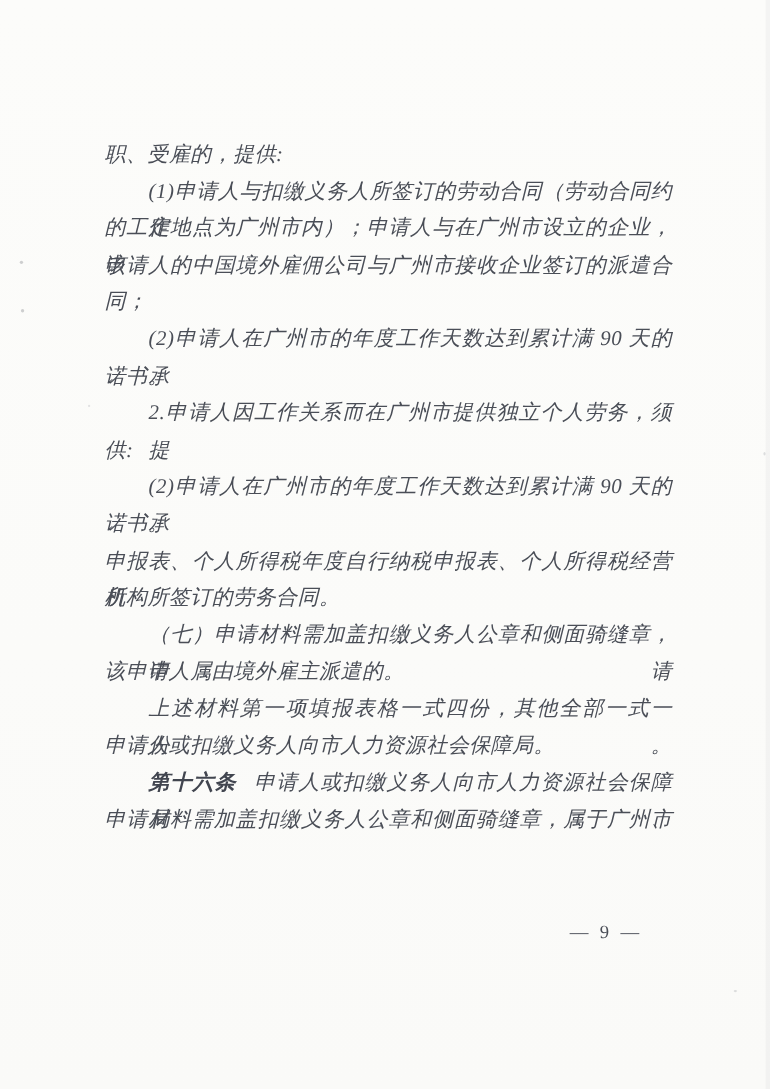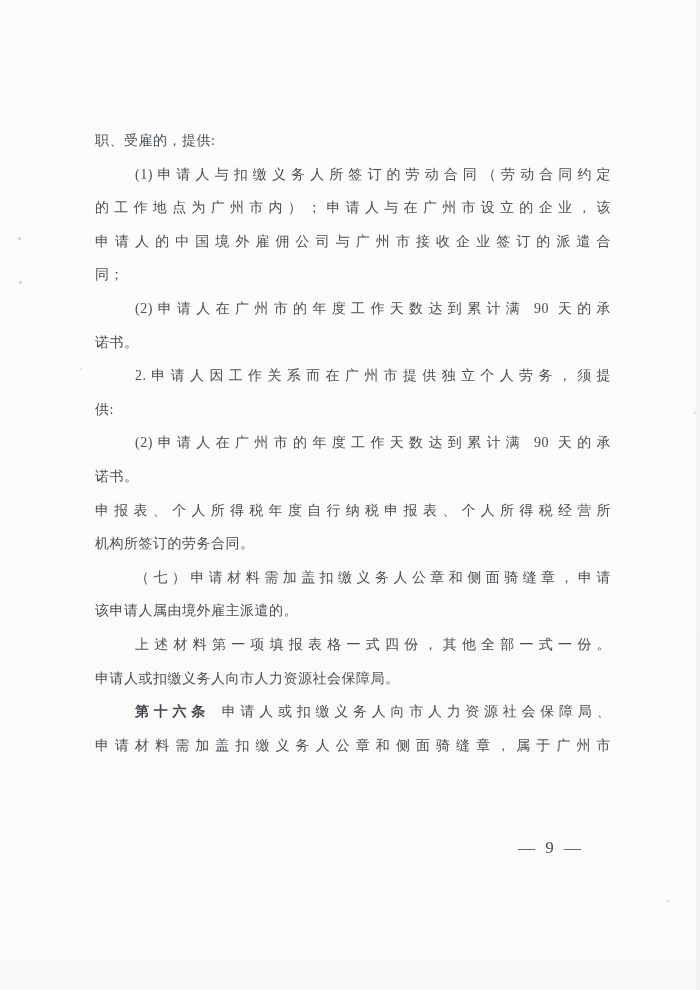--- a/index.html
+++ b/index.html
@@ -19,27 +19,28 @@
     inset: 0;
     background: linear-gradient(180deg, #fcfcfa 0%, #fbfbf9 60%, #fafaf8 100%);
   }
   .text-block {
     position: absolute;
     left: 95px;
     top: 124px;
     width: 516px;
   }
   .line {
-    font-size: 14px;
+    font-size: 19px;
     line-height: 33.6px;
     height: 33.6px;
     color: #4a4e57;
     letter-spacing: 0.5px;
     white-space: normal;
     text-align: left;
+    font-style: italic;
   }
   .line.indent {
     padding-left: 40px;
   }
   .line.justify {
     text-align: justify;
     text-align-last: justify;
   }
   .bold-term {
     font-weight: bold;

